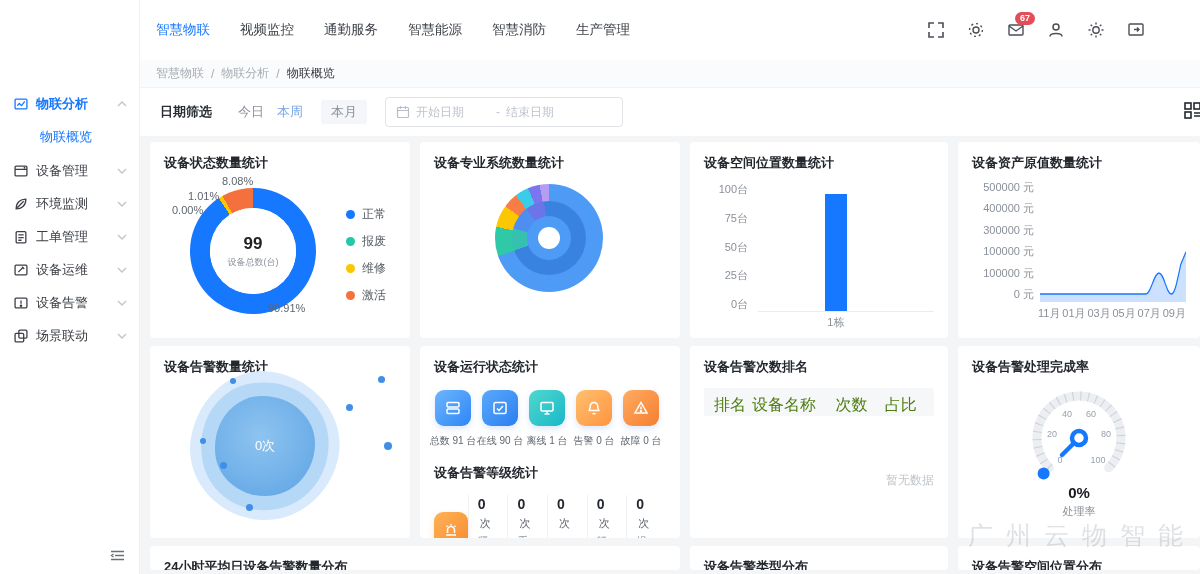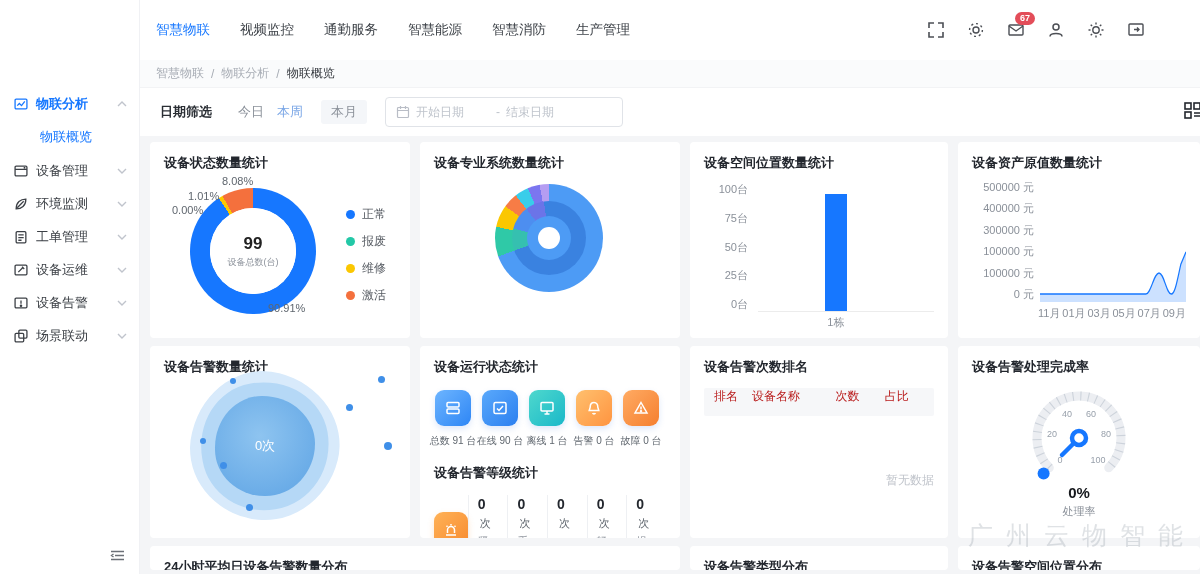--- a/index.html
+++ b/index.html
@@ -102,21 +102,21 @@
   .sub-title{margin-top:16px;font-size:13px;font-weight:bold;color:#23272e;}
   .levels{display:flex;align-items:center;margin-top:13px;}
   .lvl-ic{width:36px;height:36px;border-radius:9px;background:linear-gradient(135deg,#ffb257,#f78a2e);display:flex;align-items:center;justify-content:center;box-shadow:0 3px 6px rgba(250,150,60,.25);}
   .lvl{padding:0 9px;border-left:1px solid #eef0f3;margin-left:0;}
   .lvl:first-of-type{border-left:none;padding-left:12px;}
   .lvl .n{font-size:14px;font-weight:bold;color:#23272e;}
   .lvl .u{font-size:11px;color:#5f666e;margin-left:2px;}
   .lvl .nm{font-size:11px;color:#8a9099;margin-top:3px;}
 
   
-  .thead{margin-top:12px;height:28px;background:#f6f7f9;display:flex;align-items:flex-start;font-size:12px;color:#b91c1c;border-radius:2px;}
+  .thead{margin-top:12px;height:28px;background:#f6f7f9;display:flex;align-items:flex-end;font-size:16px;color:#4d7c0f;border-radius:2px;}
   .th0{width:50px;padding-left:10px;}.th1{width:88px;}.th2{width:52px;}.th3{width:52px;}
   .empty{margin-top:56px;text-align:right;font-size:12px;color:#c0c4cb;}
 
   
   .gauge-wrap{margin-top:2px;display:flex;flex-direction:column;align-items:center;}
   .gval{font-size:15px;font-weight:bold;color:#16191d;margin-top:-6px;}
   .glabel{font-size:11px;color:#8a9099;margin-top:3px;}
 
   .stub-title{font-size:13px;font-weight:bold;color:#23272e;}
   .span2{grid-column:1/3;}

